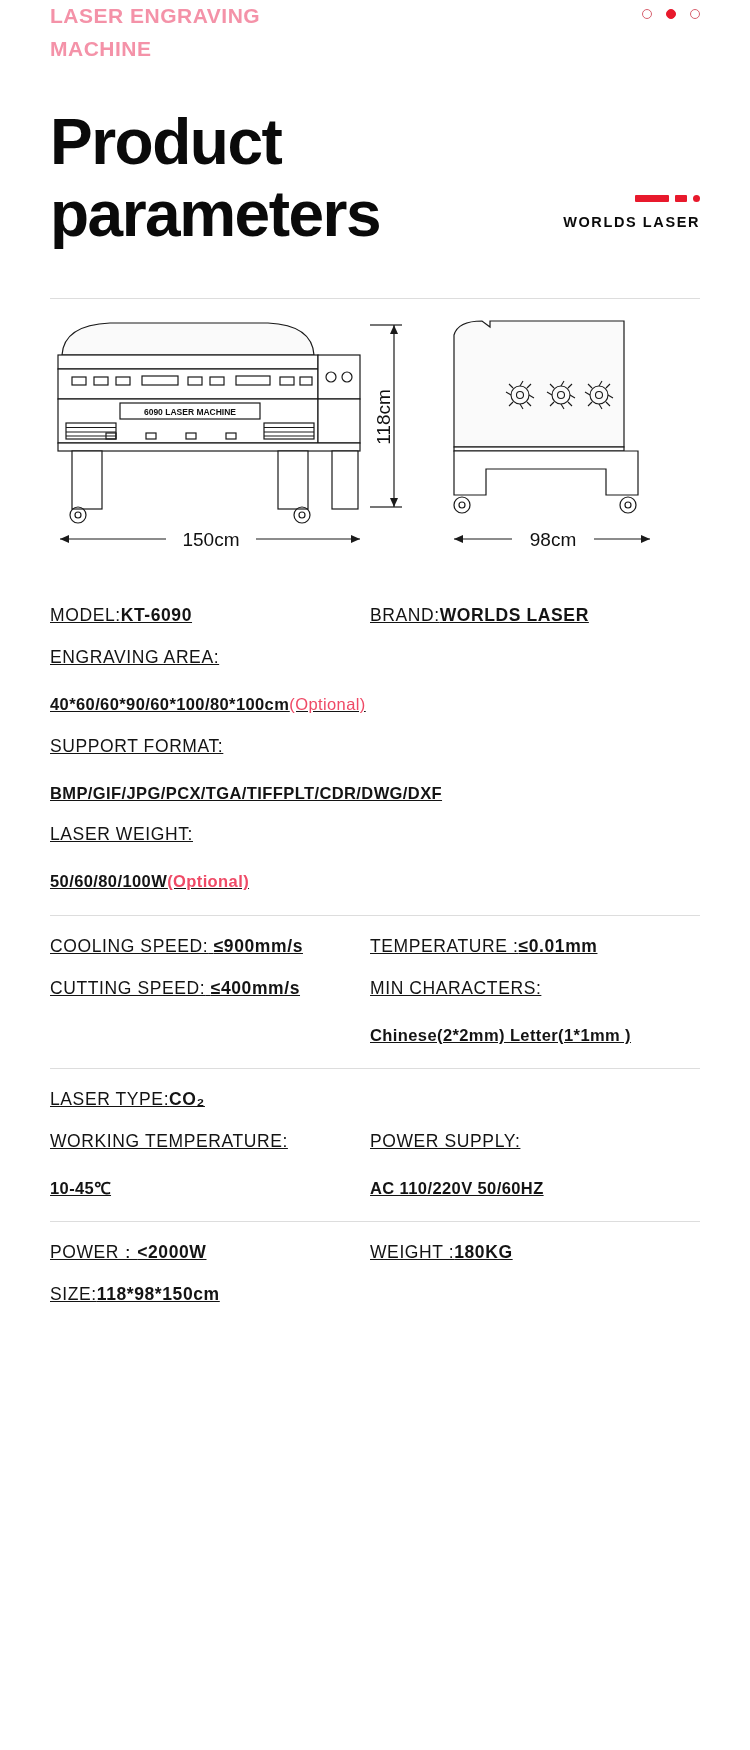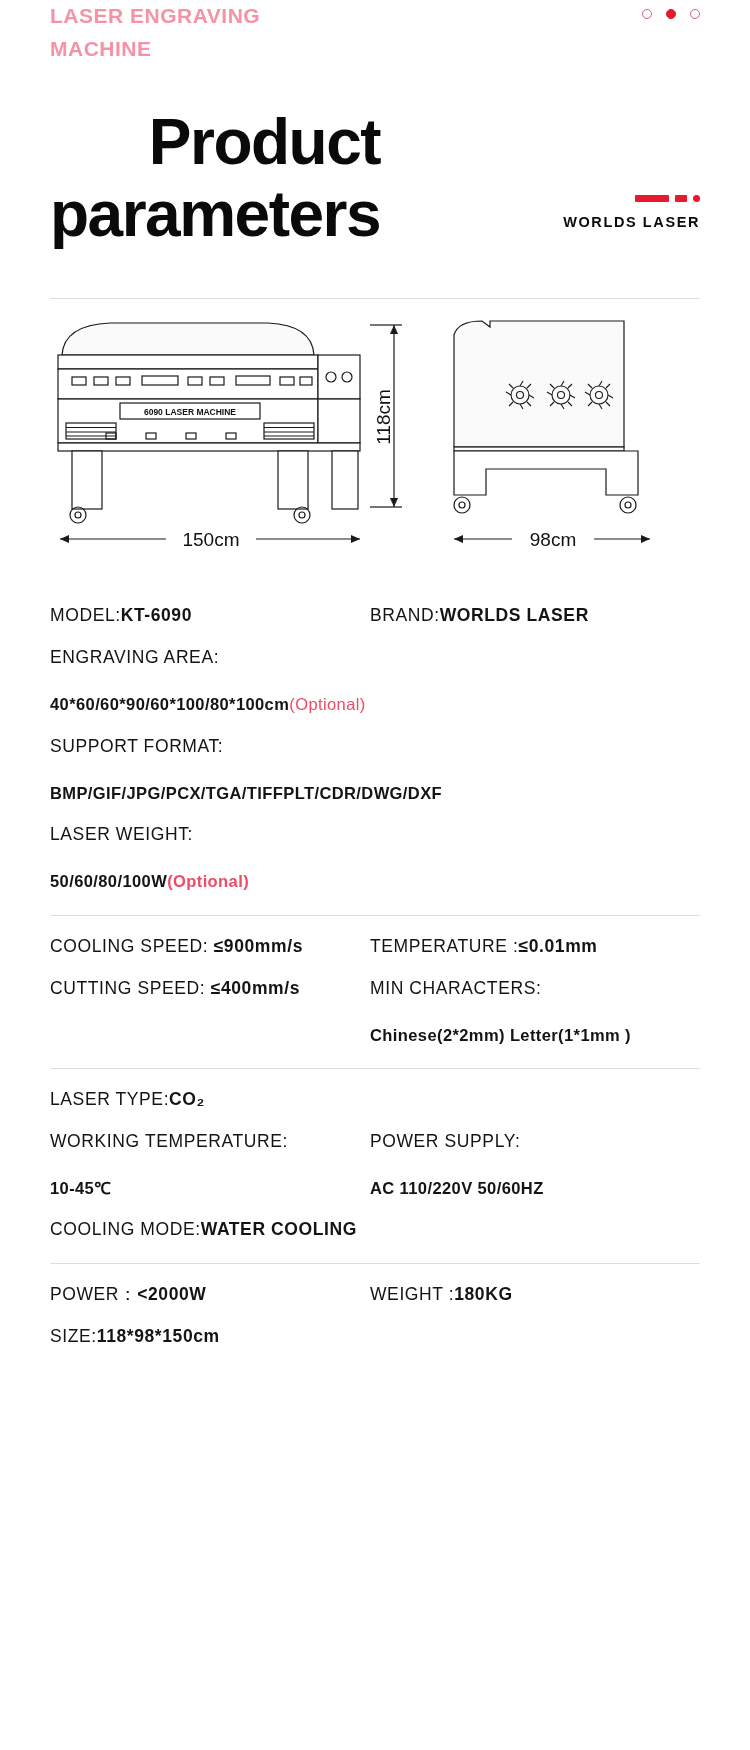--- a/index.html
+++ b/index.html
@@ -61,21 +61,20 @@
     justify-content: space-between;
     margin-top: 42px;
   }
   .big-title {
     font-size: 64px;
     line-height: 1.12;
     font-weight: 700;
     letter-spacing: -1.5px;
     color: #0a0a0a;
     max-width: 430px;
-    text-align: right;
   }
   .brand-mark {
     text-align: right;
     padding-bottom: 20px;
   }
   .brand-dashes {
     display: flex;
     align-items: center;
     justify-content: flex-end;
     gap: 6px;
@@ -126,20 +125,21 @@
   }
   .spec-block {
     padding: 16px 0 20px 0;
   }
   .spec-line {
     font-size: 17.5px;
     letter-spacing: 0.6px;
     line-height: 1.6;
     margin: 0 0 14px 0;
     color: #141414;
+    text-decoration: underline;
   }
   .spec-line:last-child { margin-bottom: 0; }
   .lbl { font-weight: 400; }
   .val { font-weight: 700; }
   .opt { color: #ef4a66; font-weight: 400; }
   .opt-b { color: #ef4a66; font-weight: 700; }
   .sub {
     font-size: 16.5px;
     font-weight: 700;
     letter-spacing: 0.4px;
@@ -349,23 +349,20 @@
         <div class="col-a">
           <span class="lbl">WORKING TEMPERATURE:</span>
           <span class="sub">10-45℃</span>
         </div>
         <div class="col-b">
           <span class="lbl">POWER SUPPLY:</span>
           <span class="sub">AC 110/220V  50/60HZ</span>
         </div>
       </div>
 
-      <div class="spec-line">
-        <span class="lbl">COOLING MODE:</span><span class="val">WATER COOLING</span>
-      </div>
     </div>
 
     <div class="thin-rule"></div>
 
     <div class="spec-block">
       <div class="spec-line two-col">
         <div class="col-a">
           <span class="lbl">POWER：</span><span class="val">&lt;2000W</span>
         </div>
         <div class="col-b">

